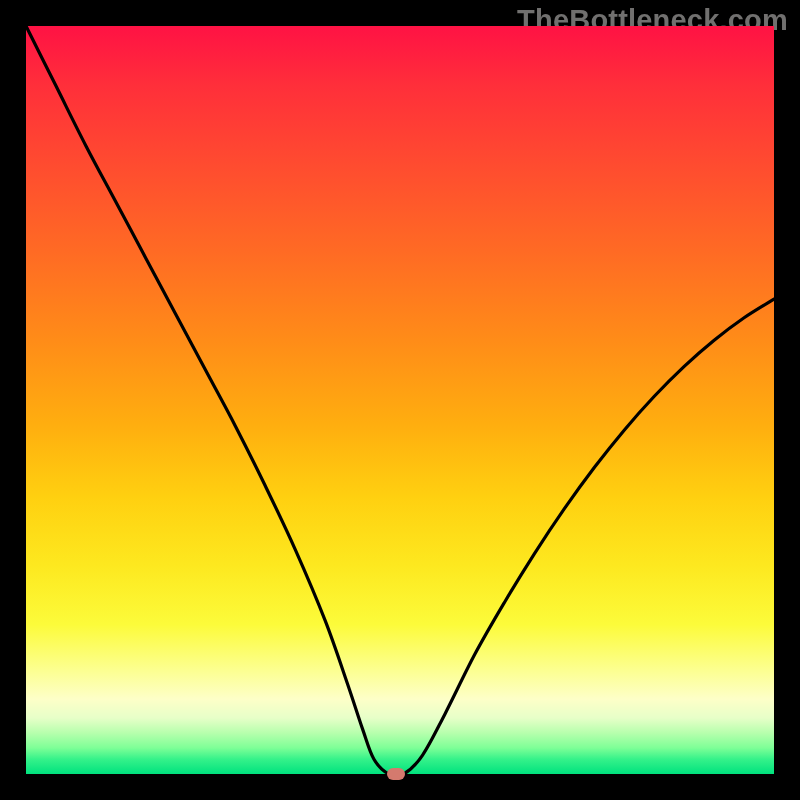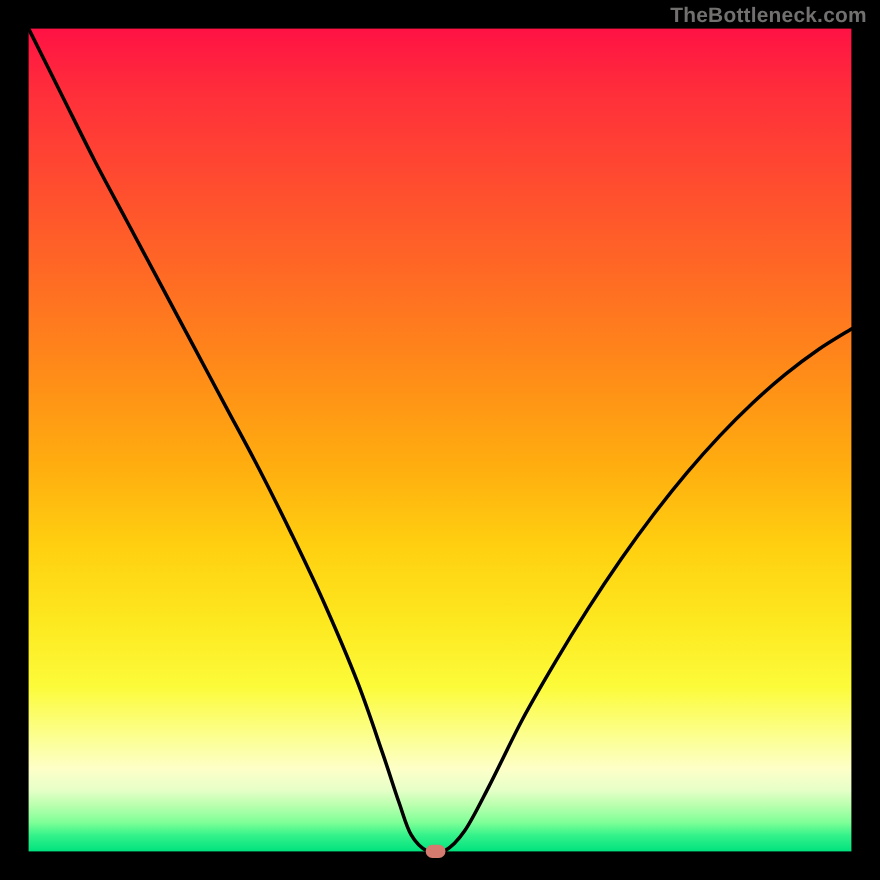--- a/index.html
+++ b/index.html
@@ -33,21 +33,21 @@
       #7eff97 96.5%,
       #36f28a 98%,
       #00e27e 100%
     );
   }
   .watermark {
     position: absolute;
     top: 4px;
     right: 12px;
     font-family: Arial, Helvetica, sans-serif;
-    font-size: 19px;
+    font-size: 29px;
     font-weight: 600;
     color: #71706f;
     letter-spacing: 0.2px;
   }
   svg.curve {
     position: absolute;
     left: 0;
     top: 0;
     width: 748px;
     height: 748px;

